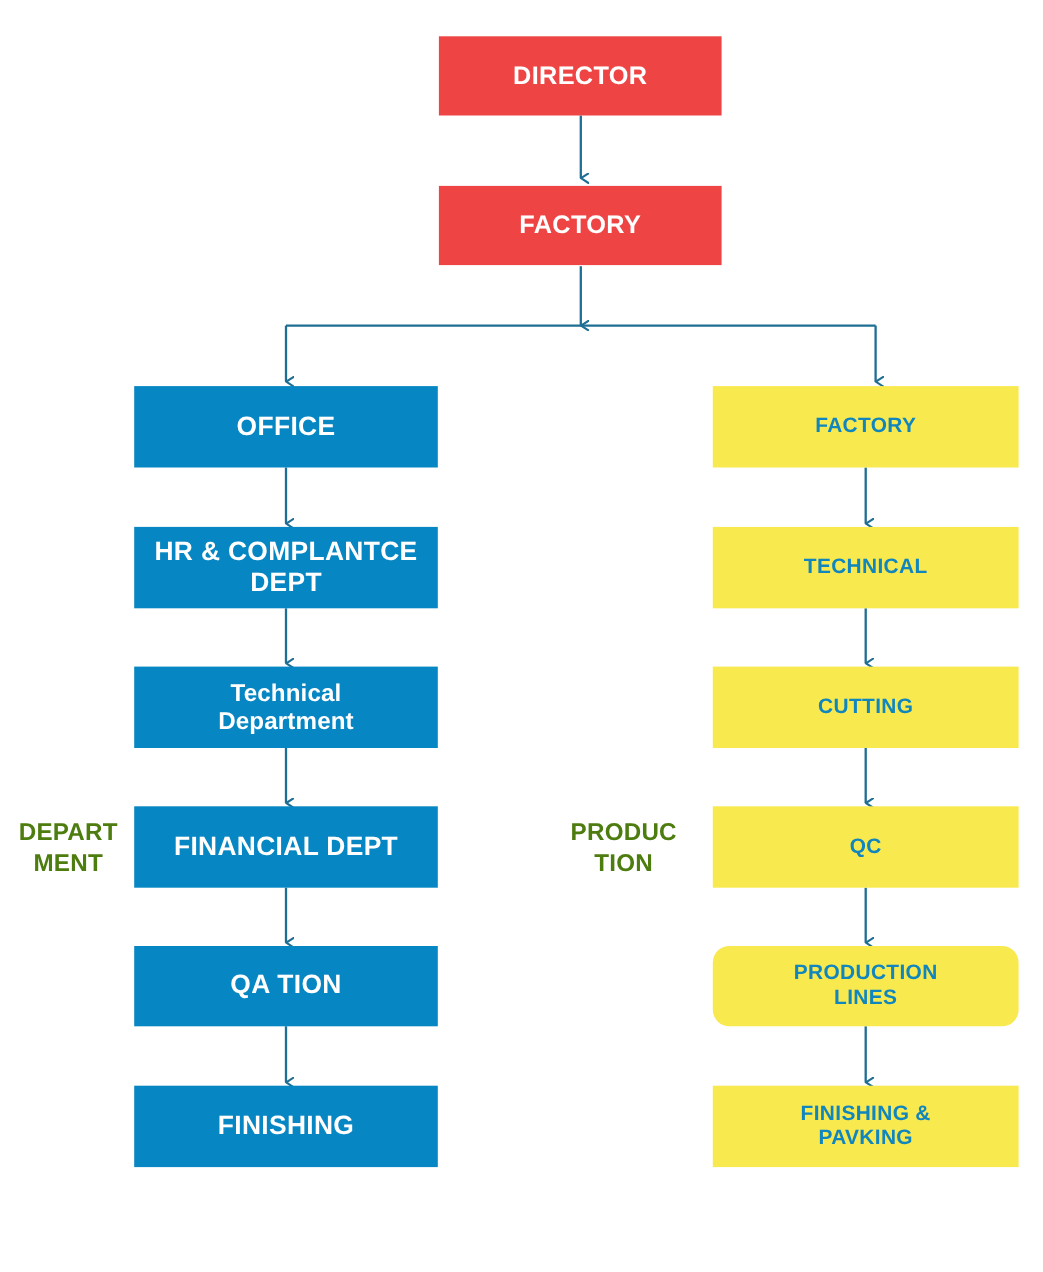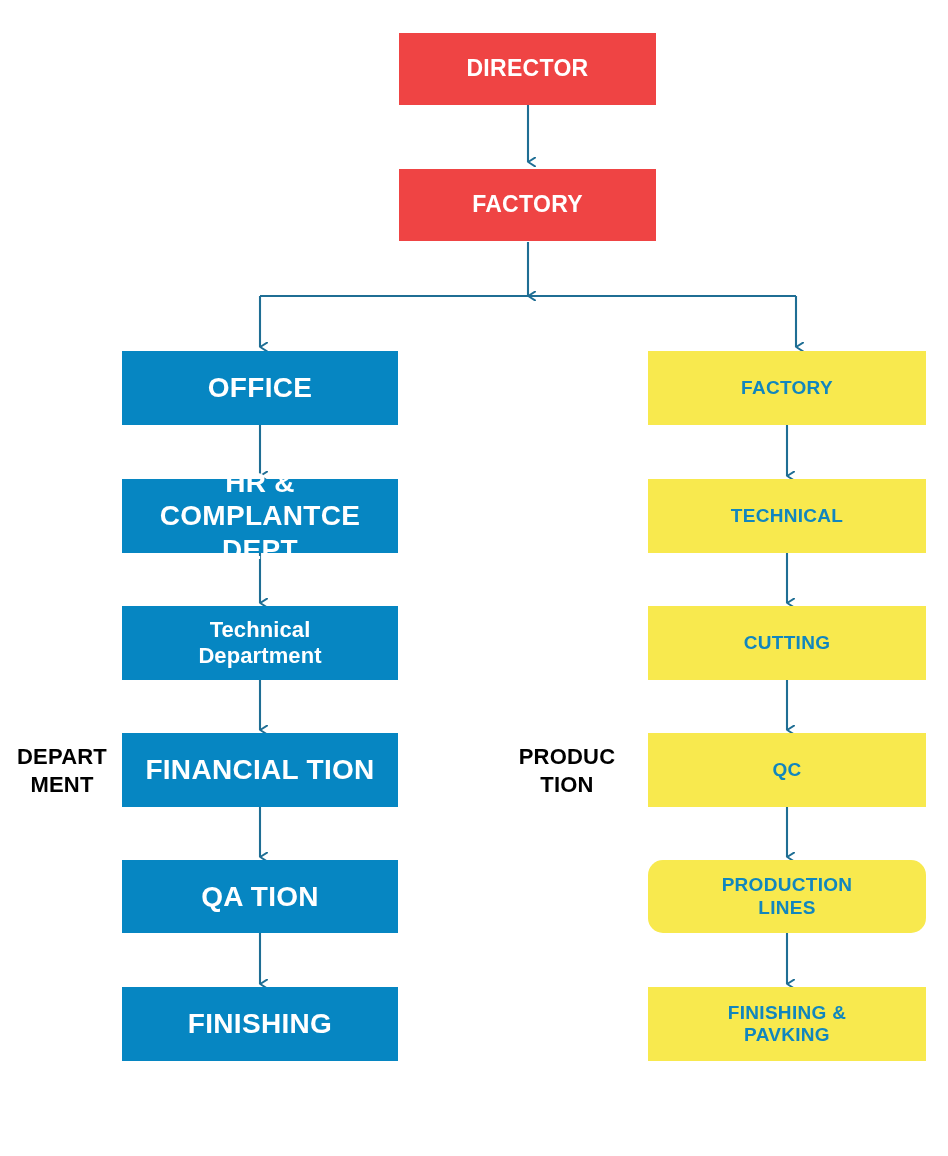--- a/index.html
+++ b/index.html
@@ -31,36 +31,36 @@
   .node-red{
     background:#ef4444;
     color:#ffffff;
     font-weight:700;
     font-size:23px;
   }
   .node-blue{
     background:#0686C2;
     color:#ffffff;
     font-weight:700;
-    font-size:28px;
+    font-size:24px;
   }
   .node-blue.mixed{
     font-weight:600;
     font-size:22px;
     letter-spacing:0.1px;
   }
   .node-yellow{
     background:#F8E94E;
     color:#1186BE;
     font-weight:700;
     font-size:19px;
   }
   .side-label{
     position:absolute;
-    color:#000000;
+    color:#4d7c0f;
     font-weight:700;
     font-size:22px;
     text-align:center;
     line-height:1.25;
     white-space:pre-line;
     letter-spacing:0.2px;
   }
   .conn{
     position:absolute;
     top:0;left:0;
@@ -127,21 +127,21 @@
     <span class="lbl">HR &amp; COMPLANTCE
 DEPT</span>
   </div>
 
   <div class="node node-blue mixed" style="left:122px;top:606px;width:276px;height:74px;">
     <span class="lbl">Technical
 Department</span>
   </div>
 
   <div class="node node-blue" style="left:122px;top:733px;width:276px;height:74px;">
-    <span class="lbl">FINANCIAL TION</span>
+    <span class="lbl">FINANCIAL DEPT</span>
   </div>
 
   <div class="node node-blue" style="left:122px;top:860px;width:276px;height:73px;">
     <span class="lbl">QA TION</span>
   </div>
 
   <div class="node node-blue" style="left:122px;top:987px;width:276px;height:74px;">
     <span class="lbl">FINISHING</span>
   </div>
 

